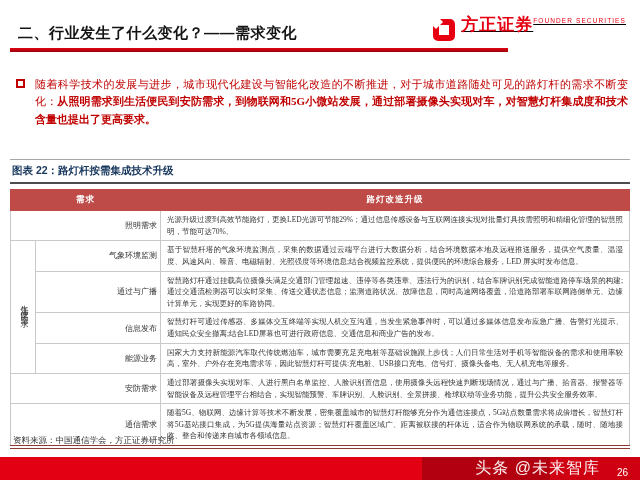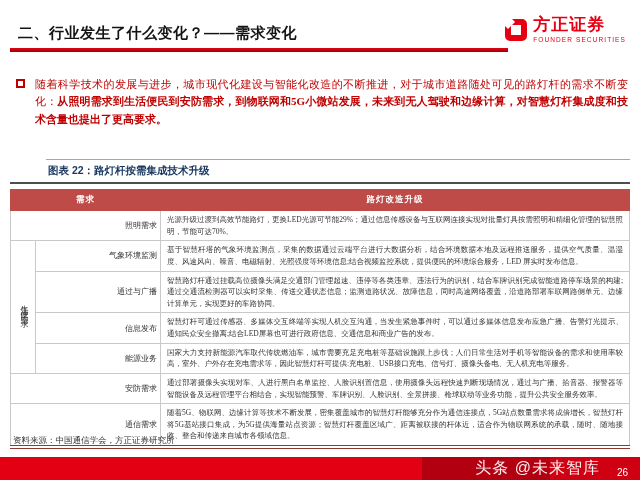--- a/index.html
+++ b/index.html
@@ -20,40 +20,40 @@
   }
   .logo { position:absolute; top:16px; right:14px; display:flex; align-items:flex-start; }
   .logo-icon {
     width:22px; height:22px; margin:3px 6px 0 0; position:relative;
     border:6px solid #e60012; border-radius:5px; background:#fff;
   }
   .logo-icon::before {
     content:""; position:absolute; left:-8px; top:-8px; width:10px; height:10px;
     background:#fff; transform:rotate(45deg);
   }
-  .logo-text { display:flex; flex-direction:column; }
+  .logo-text { display:flex; flex-direction:row;text-decoration:underline; }
   .logo-name { font-size:17px; font-weight:bold; color:#e60012; letter-spacing:1px; line-height:1.1; }
   .logo-sub  { font-size:6.5px; color:#e60012; letter-spacing:1.1px; margin-top:1px; }
   
   .intro { position:absolute; top:76px; left:14px; width:614px; display:flex; }
   .bullet {
     flex:0 0 auto; width:9px; height:9px; margin:3px 10px 0 2px;
     border:2.5px solid #c00000; background:#fff;
   }
   .intro-text {
     font-size:11px; line-height:1.58; color:#c00000; text-align:justify;
     font-family:"Liberation Serif","DejaVu Serif",serif;
   }
   .intro-text .seg-bold { font-weight:bold; }
   
   .figure { position:absolute; top:159px; left:10px; width:620px; }
   .fig-caption {
     border-top:1px solid #a6a6a6;
     padding:4px 2px 4px 2px;
-    font-size:10.5px; font-weight:bold; color:#17365d;margin-left:36px;
+    font-size:10.5px; font-weight:bold; color:#17365d;
   }
   .fig-caption-rule { height:2px; background:#4d4d4d; }
   table.fig-table { width:100%; border-collapse:collapse; margin-top:5px; }
   table.fig-table td, table.fig-table th { border:1px solid #c9c9c9; vertical-align:middle; }
   tr.t-head th {
     background:#be4b48; color:#ffffff; border:1px solid #be4b48;
     font-size:8.5px; font-weight:bold; padding:4px 2px; text-align:center; letter-spacing:1px;
   }
   td.need {
     width:150px; text-align:right; font-size:8px; color:#333; padding:2px 3px;
@@ -94,21 +94,21 @@
     <div class="logo-icon"></div>
     <div class="logo-text">
       <span class="logo-name">方正证券</span>
       <span class="logo-sub">FOUNDER SECURITIES</span>
     </div>
   </div>
 
   <div class="intro">
     <div class="bullet"></div>
     <div class="intro-text">
-      <span class="seg-regular">随着科学技术的发展与进步，城市现代化建设与智能化改造的不断推进，对于城市道路随处可见的路灯杆的需求不断变化：</span><span class="seg-bold">从照明需求到生活便民到安防需求，到物联网和5G小微站发展，未来到无人驾驶和边缘计算，对智慧灯杆集成度和技术含量也提出了更高要求。</span>
+      <span class="seg-regular">随着科学技术的发展与进步，城市现代化建设与智能化改造的不断推进，对于城市道路随处可见的路灯杆的需求不断变化：</span><span class="seg-bold">从照明需求到生活便民到安防需求，到物联网和5G小微站发展，通过部署摄像头实现对车，对智慧灯杆集成度和技术含量也提出了更高要求。</span>
     </div>
   </div>
 
   <div class="figure">
     <div class="fig-caption">图表 22：路灯杆按需集成技术升级</div>
     <div class="fig-caption-rule"></div>
 
     <table class="fig-table">
       <tbody>
         <tr class="t-head">

